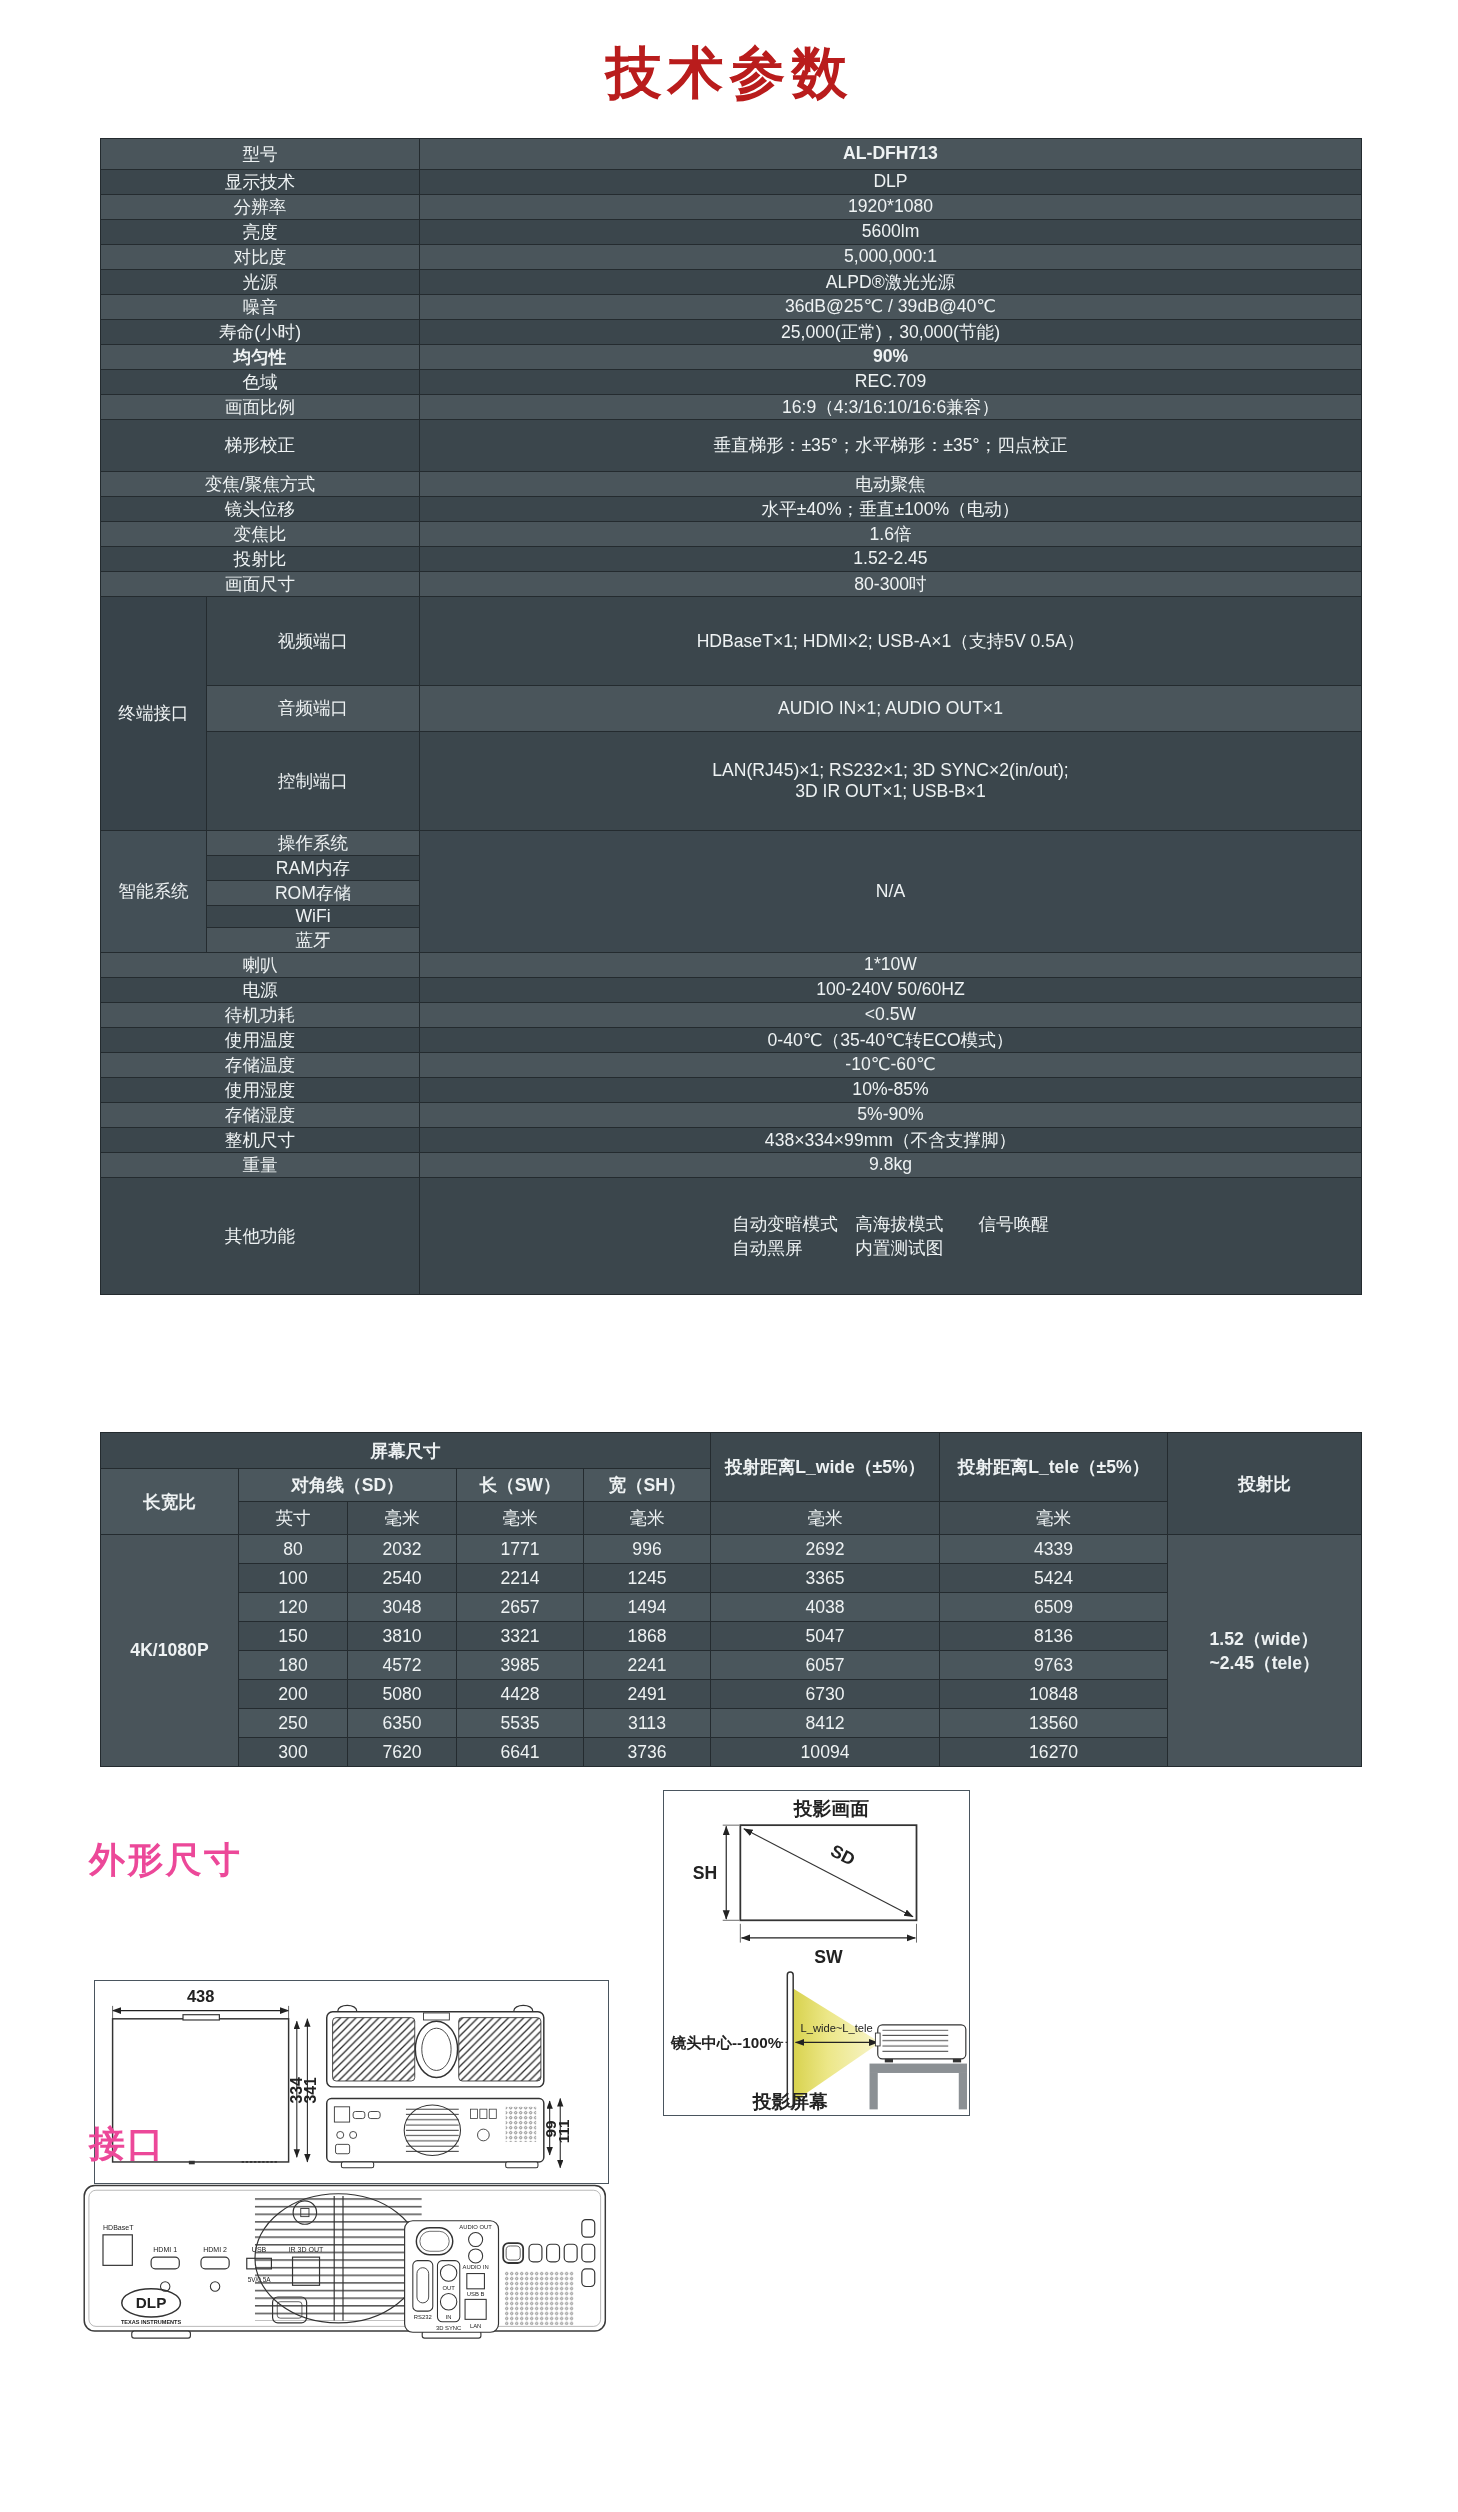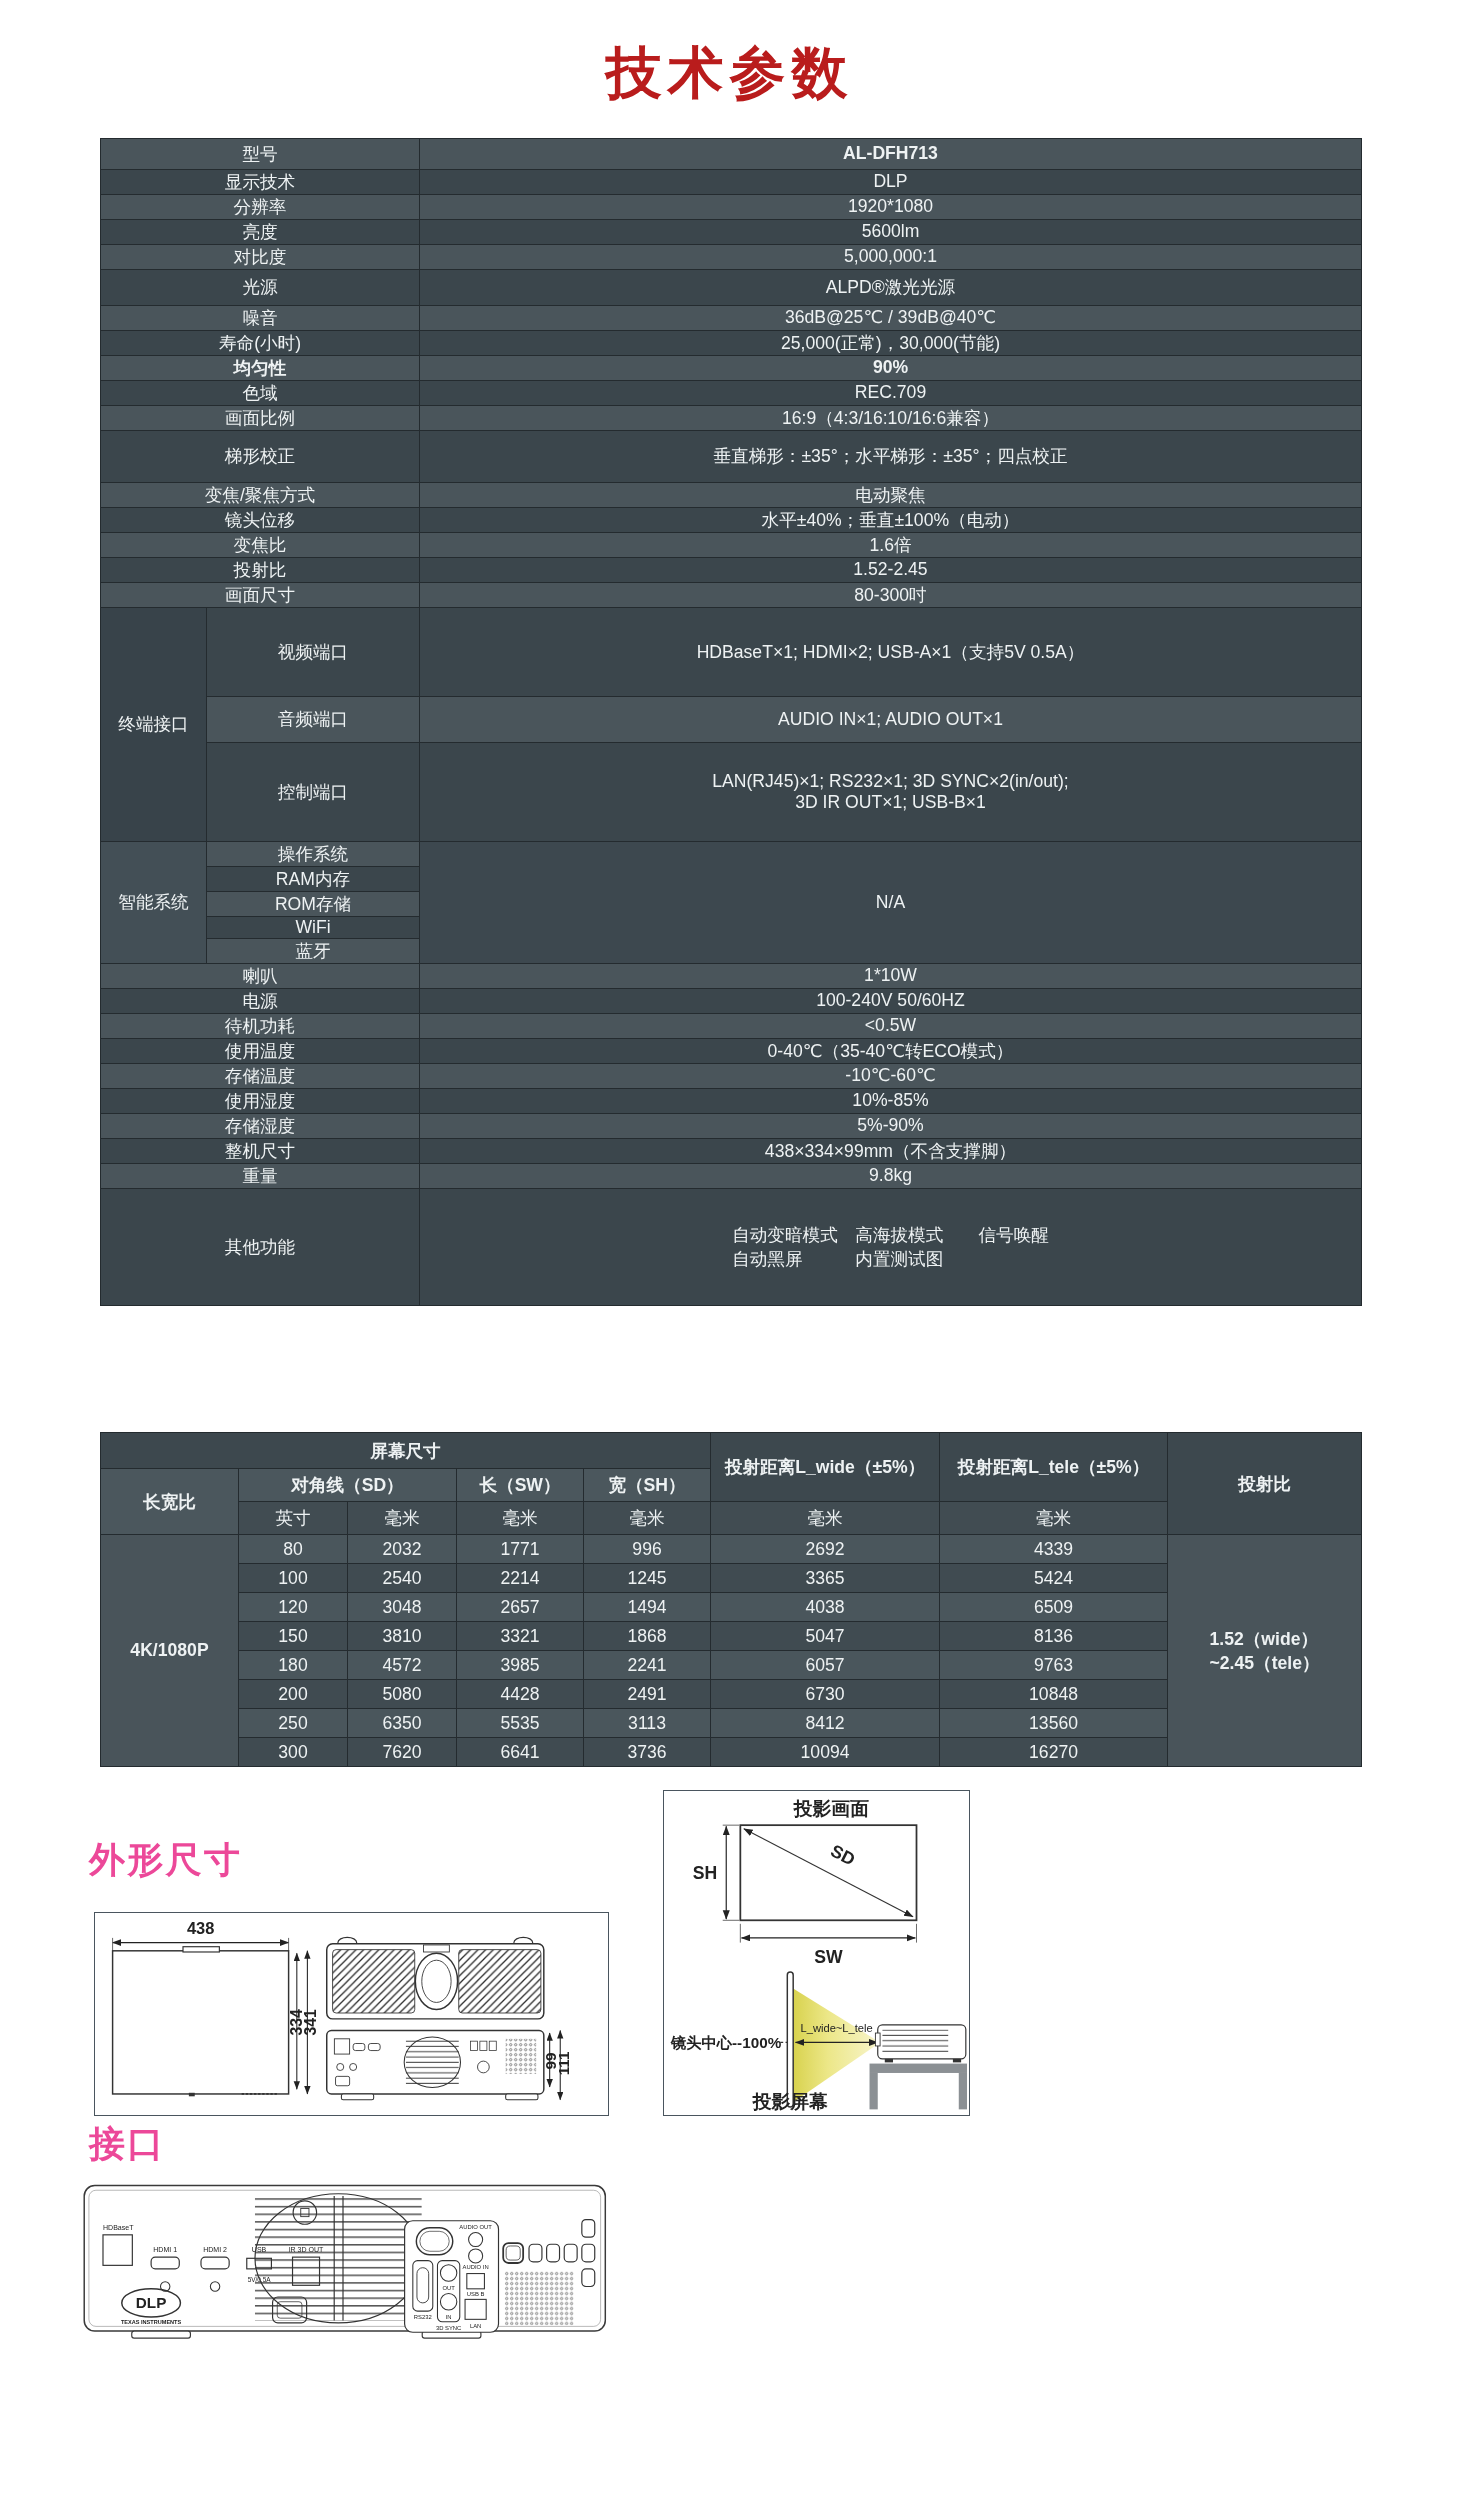--- a/index.html
+++ b/index.html
@@ -25,21 +25,21 @@
   .inner{display:inline-block;text-align:left;white-space:pre-line;}
   
   .h1{background:#3d484e;font-weight:bold;}
   .h2{background:#4b575d;font-weight:bold;}
   .h3{background:#414c52;}
   .d-L{background:#4a565c;}
   .d-D{background:#404b51;}
   .merged{background:#49545a;font-weight:bold;}
 
   .diagram-box{position:absolute;background:#ffffff;border:1.2px solid #4a555e;}
-  #dim-box{left:94px;top:1912px;width:513px;height:202px;}
+  #dim-box{left:94px;top:1980px;width:513px;height:202px;}
   #proj-box{left:663px;top:1790px;width:305px;height:324px;}
   #rear-box{left:76px;top:2182px;width:534px;height:162px;}
   svg{display:block;}
   svg text{font-family:"Liberation Sans","DejaVu Sans",sans-serif;fill:#222;}
 </style>
 </head>
 <body>
 
 <div class="page">
 
@@ -65,21 +65,21 @@
           <td rowspan="1" class="c-L">1920*1080</td>
         </tr>
         <tr style="height: 25px;">
           <td colspan="2" class="c-D">亮度</td>
           <td rowspan="1" class="c-D">5600lm</td>
         </tr>
         <tr style="height: 25px;">
           <td colspan="2" class="c-L">对比度</td>
           <td rowspan="1" class="c-L">5,000,000:1</td>
         </tr>
-        <tr style="height: 36px; padding-left: 10px;">
+        <tr style="height: 25px; padding-left: 10px;">
           <td colspan="2" class="c-D">光源</td>
           <td rowspan="1" class="c-D">ALPD®激光光源</td>
         </tr>
         <tr style="height: 25px;">
           <td colspan="2" class="c-L">噪音</td>
           <td rowspan="1" class="c-L">36dB@25℃ / 39dB@40℃</td>
         </tr>
         <tr style="height: 25px;">
           <td colspan="2" class="c-D">寿命(小时)</td>
           <td rowspan="1" class="c-D">25,000(正常)，30,000(节能)</td>

